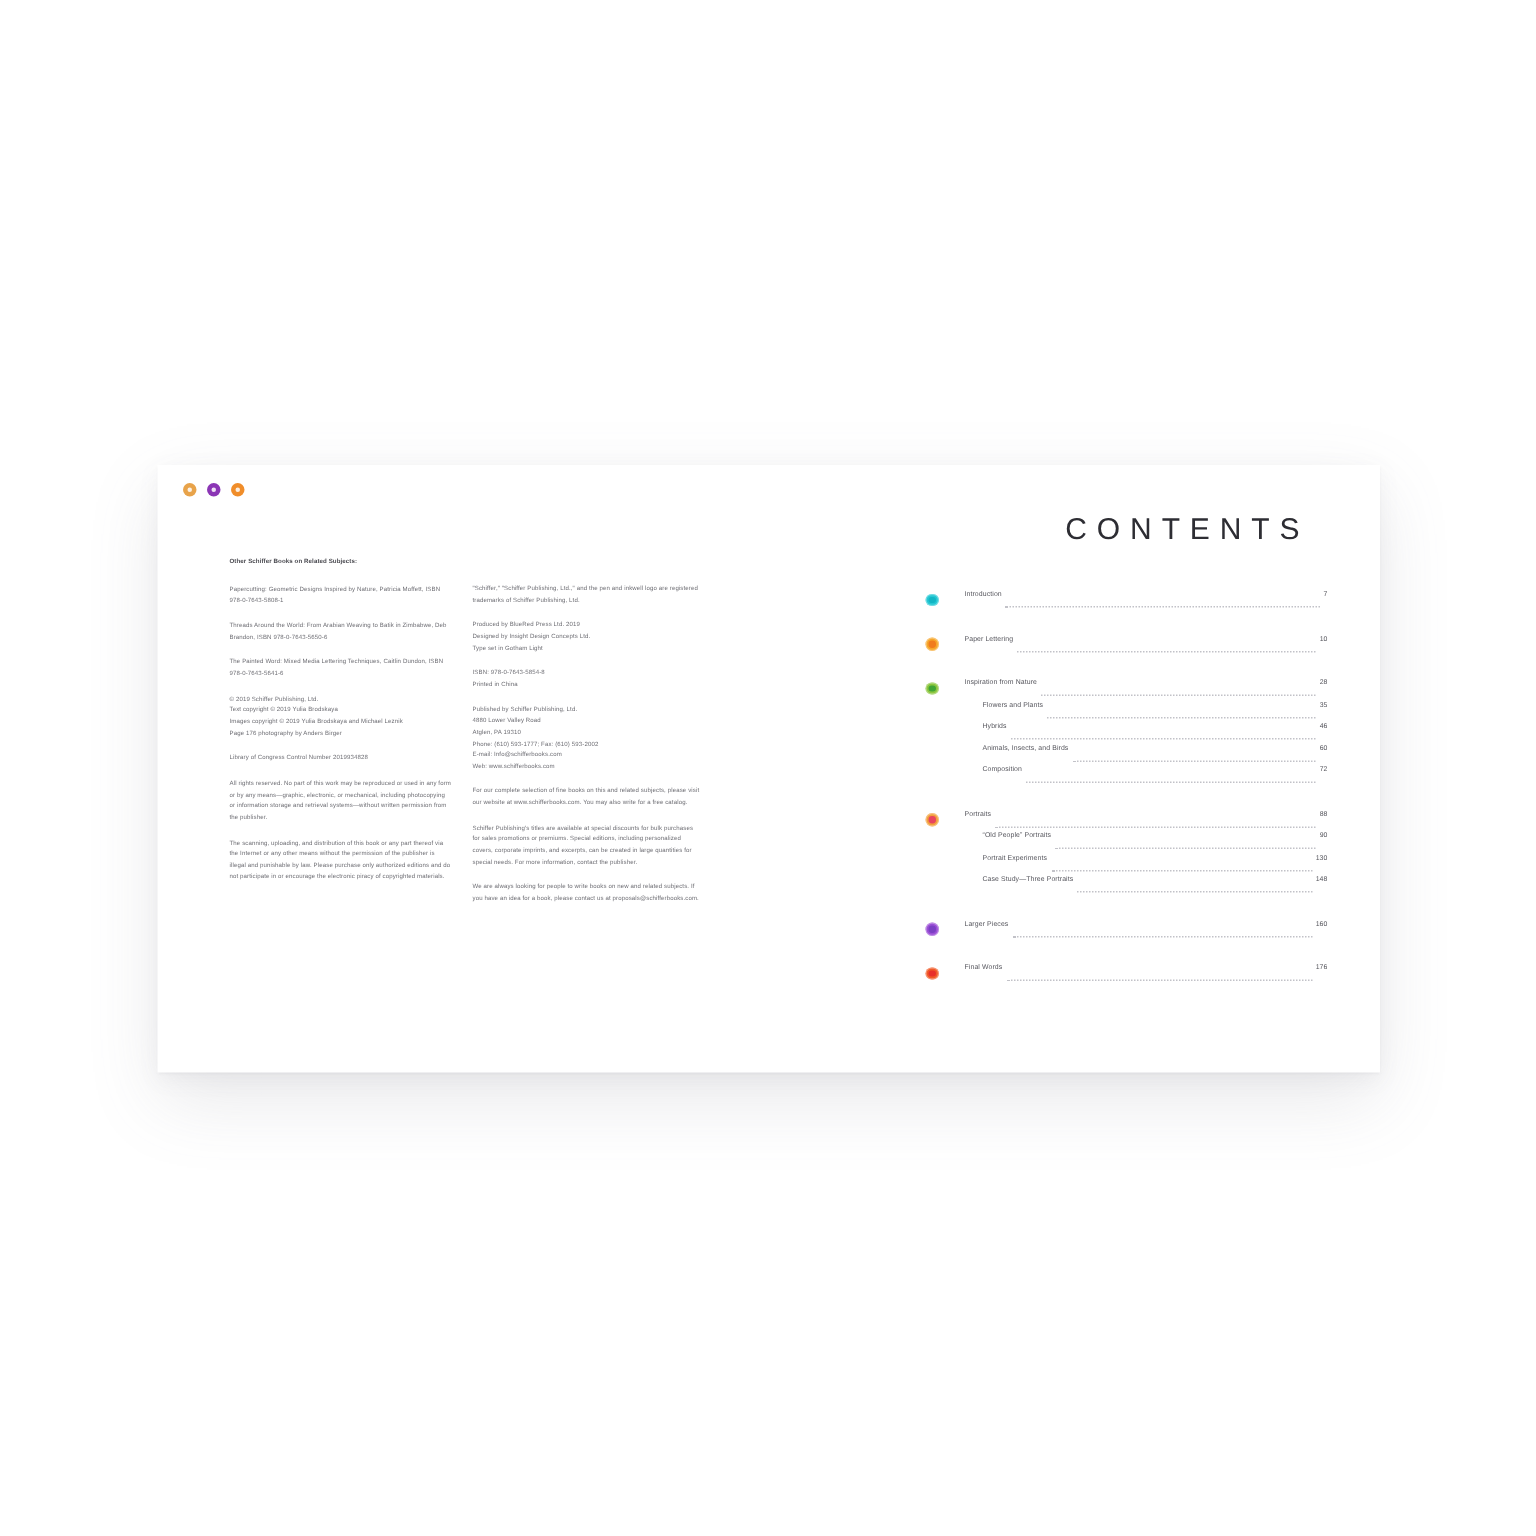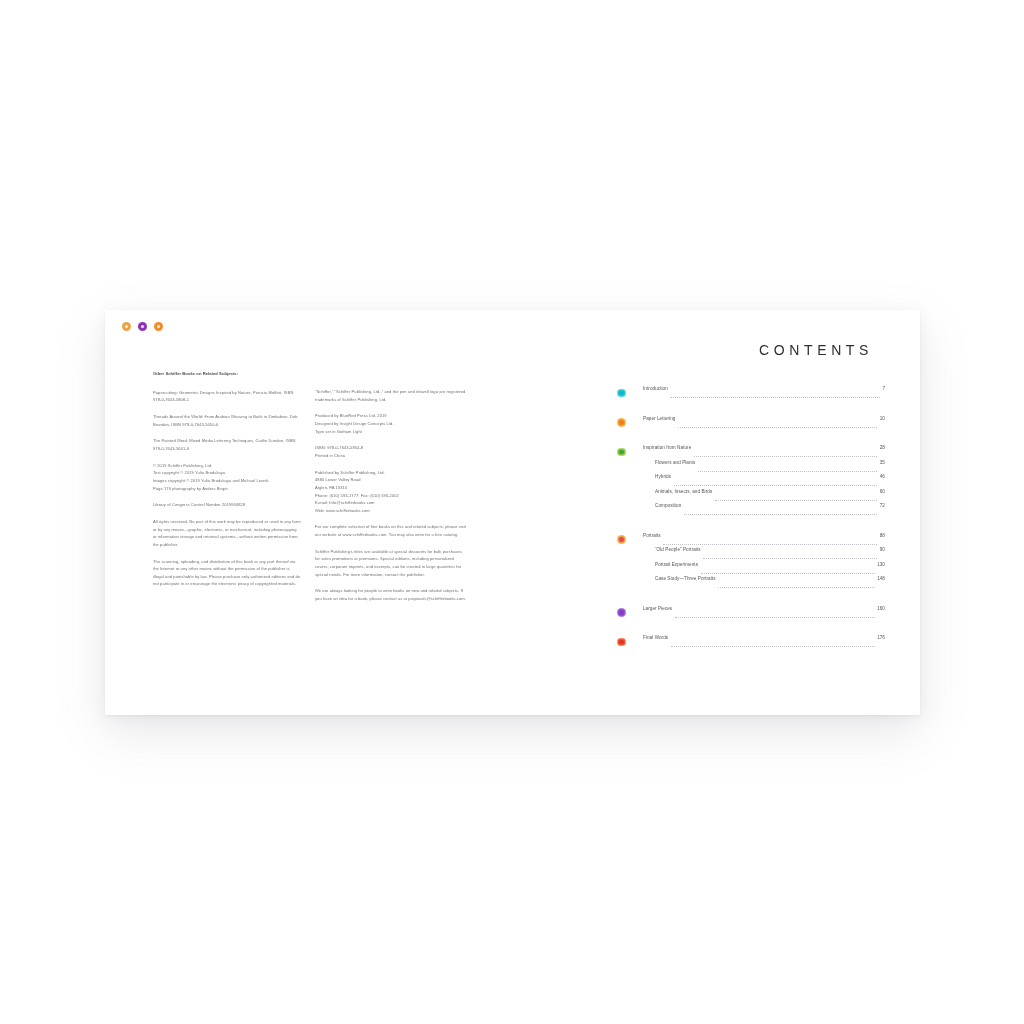--- a/index.html
+++ b/index.html
@@ -92,21 +92,21 @@
   }
 
   
   .toc {
     position: absolute;
     left: 512px;
     top: 32px;
     width: 268px;
   }
   .toc-title {
-    font-size: 14px;
+    font-size: 20px;
     letter-spacing: 0.33em;
     color: #2d2d33;
     font-weight: 300;
     text-align: right;
     padding-right: 12px;
     margin: 0 0 28px 0;
     font-family: "Liberation Sans", sans-serif;
   }
 
   .toc-list { position: relative; }

